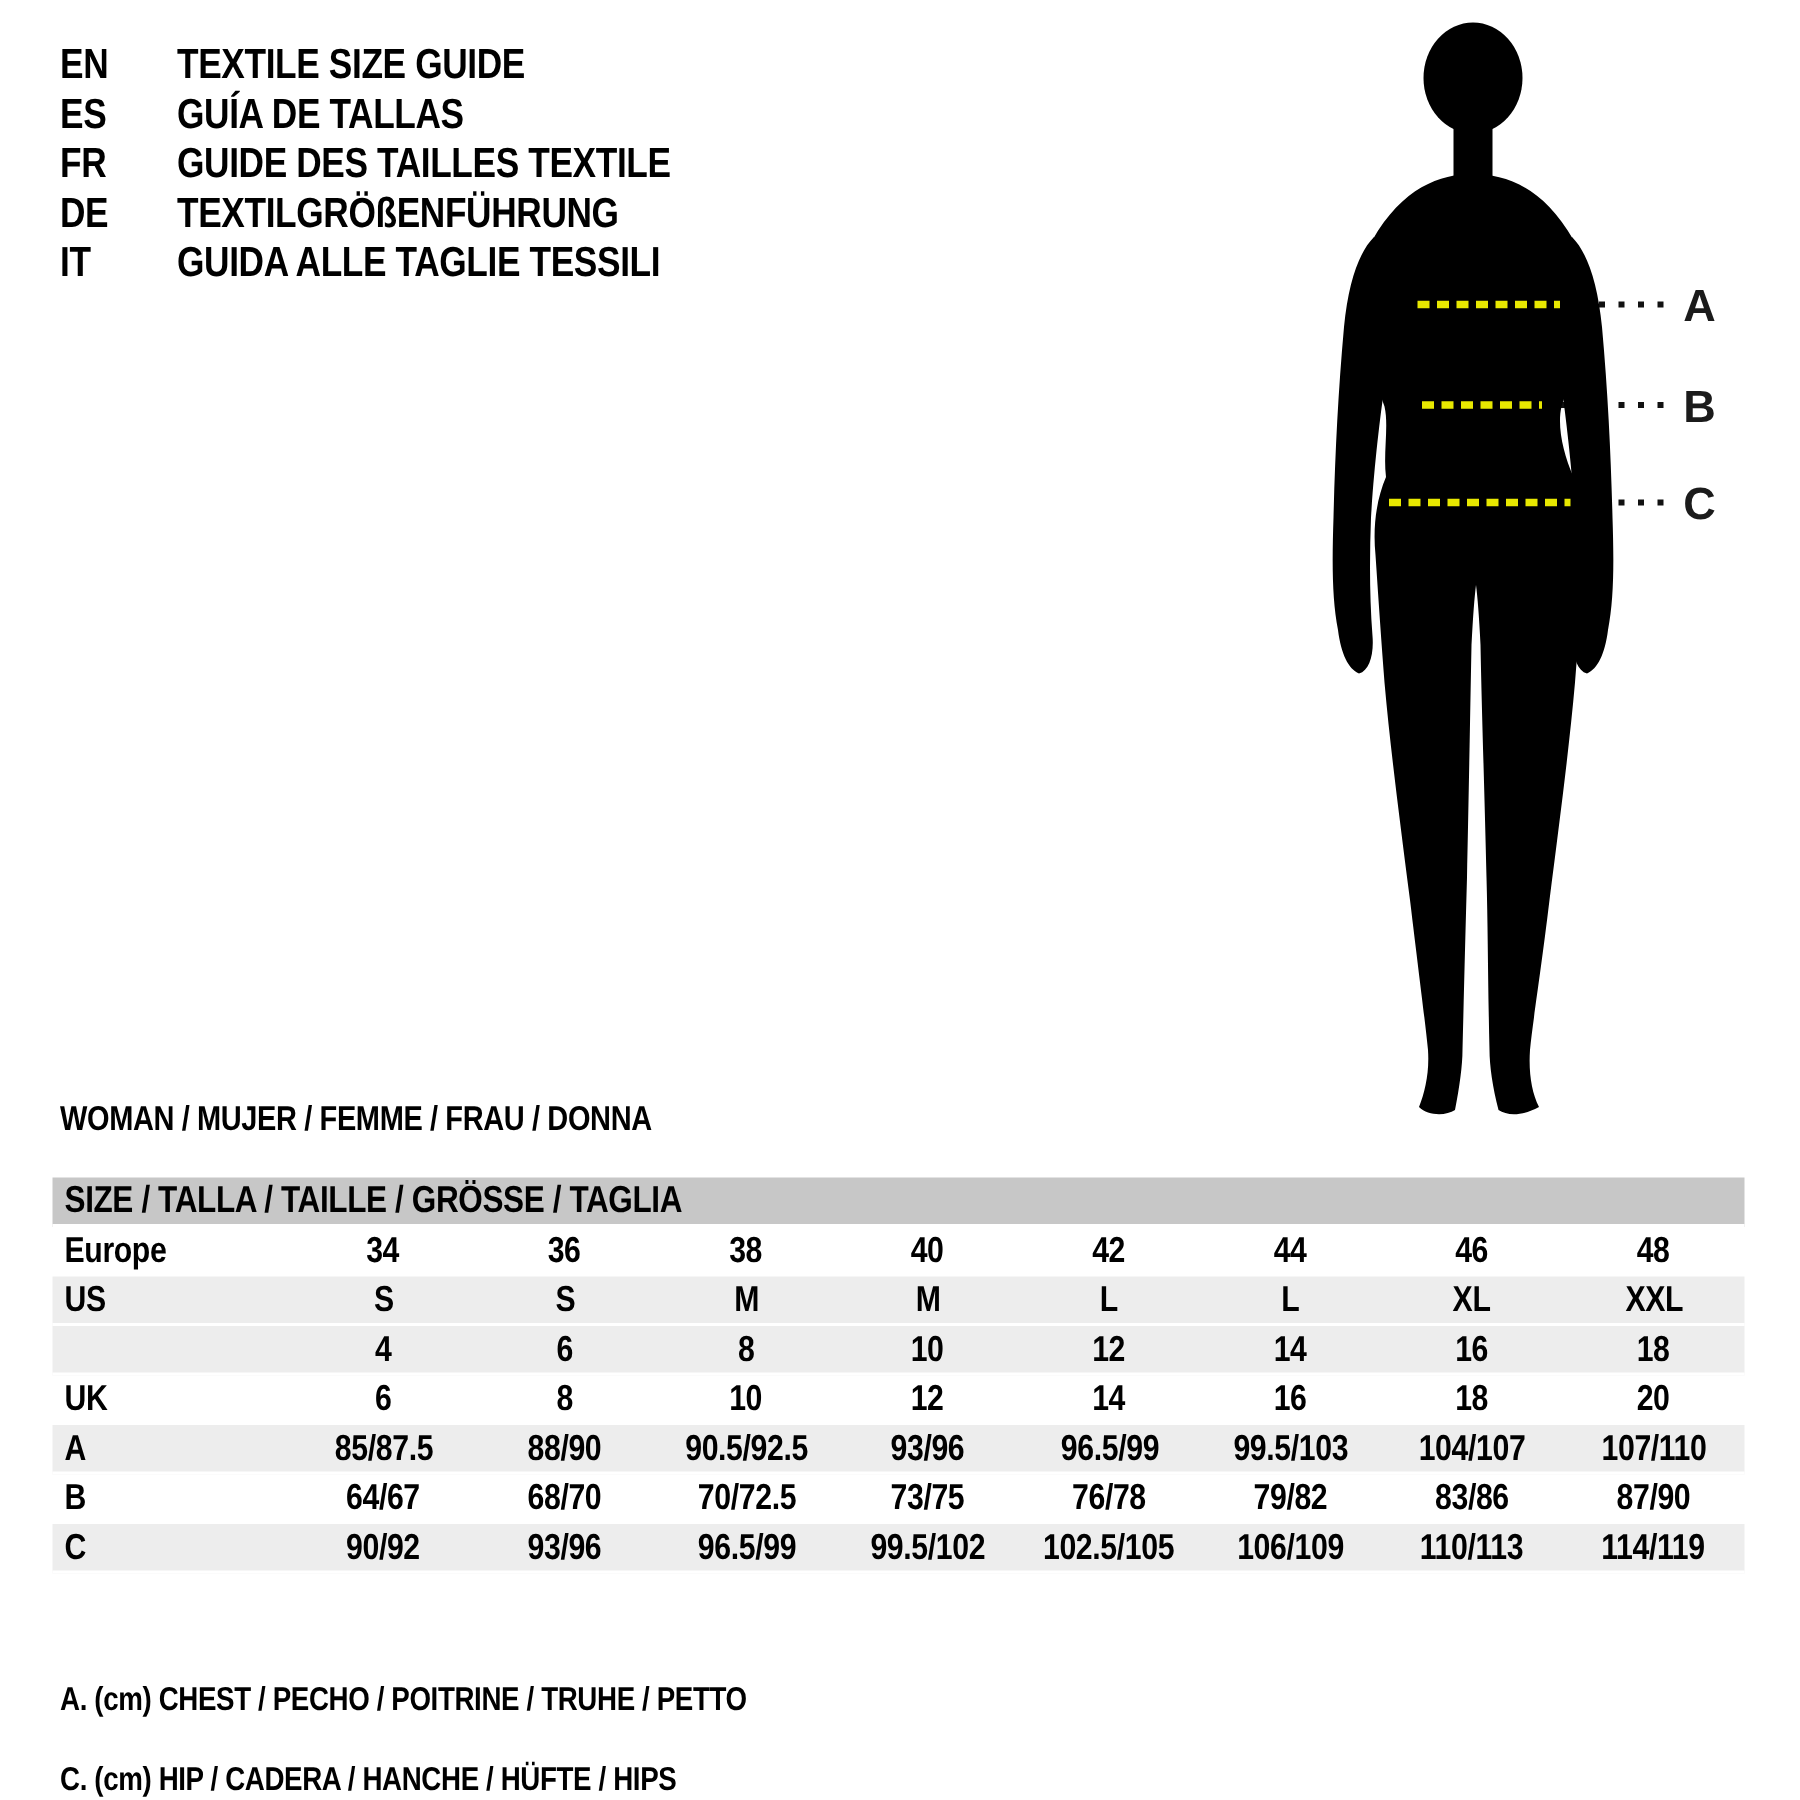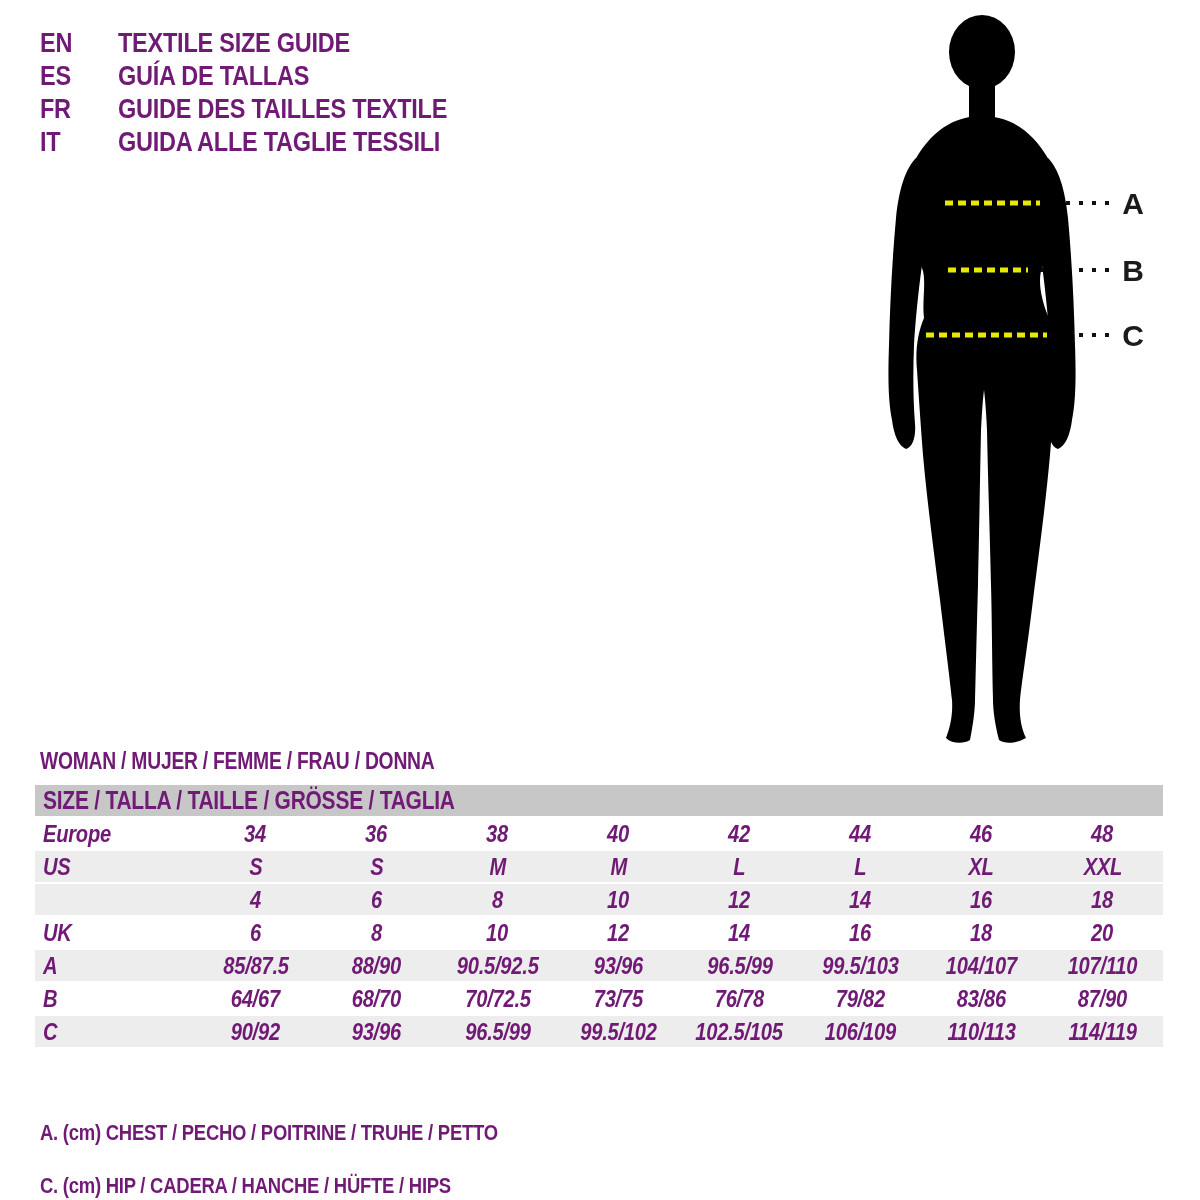--- a/index.html
+++ b/index.html
@@ -1,44 +1,44 @@
 <!DOCTYPE html>
 <html><head>
 <meta charset="utf-8">
 <style>
   html,body { margin:0; padding:0; background:#ffffff; }
   .page {
     position:relative; width:1200px; height:1200px; overflow:hidden;
     background:#ffffff; font-family:"Liberation Sans", sans-serif;
-    color:#701a75; font-weight:700;
+    color:#000000; font-weight:700;
   }
   
   .cnd  { display:inline-block; transform:scaleX(.84); transform-origin:0 50%;
           white-space:nowrap; letter-spacing:-.3px; }
   .cnd-c{ transform-origin:50% 50%; }
 
   
   .langs { position:absolute; left:40px; top:26px; }
   .lang-row { display:flex; align-items:center; height:33px; font-size:28px; }
   .code-cell { display:inline-block; width:78px; }
 
   
   .figure { position:absolute; left:880px; top:0; width:320px; height:760px; }
   .figure svg { display:block; width:320px; height:760px; }
 
   
-  .section-title { position:absolute; left:40px; top:732px; font-size:23px;margin-top:16px; }
+  .section-title { position:absolute; left:40px; top:732px; font-size:23px; }
 
   
   .size-table { position:absolute; left:35px; top:785px; width:1128px; }
   .t-head { height:33px; box-sizing:border-box; border-bottom:2px solid #fff;
             display:flex; align-items:center; padding-left:8px; font-size:25px; }
   .t-row  { display:grid; grid-template-columns:160px repeat(8,121px);
             height:33px; box-sizing:border-box; border-bottom:2px solid #fff;
-            align-items:center; font-size:24px;font-style:italic; }
+            align-items:center; font-size:24px; }
   .t-label { padding-left:8px; text-align:left; }
   .t-cell  { text-align:center; }
 
   
   .legend { position:absolute; left:40px; top:1096px; }
   .legend-line { height:32px; display:flex; align-items:center; font-size:22px;margin-top:21px; }
 </style>
 </head>
 <body>
 
@@ -49,20 +49,24 @@
         <span class="code-cell"><span class="cnd">EN</span></span>
         <span class="cnd">TEXTILE SIZE GUIDE</span>
       </div>
       <div class="lang-row">
         <span class="code-cell"><span class="cnd">ES</span></span>
         <span class="cnd">GUÍA DE TALLAS</span>
       </div>
       <div class="lang-row">
         <span class="code-cell"><span class="cnd">FR</span></span>
         <span class="cnd">GUIDE DES TAILLES TEXTILE</span>
+      </div>
+      <div class="lang-row">
+        <span class="code-cell"><span class="cnd">DE</span></span>
+        <span class="cnd">TEXTILGRÖßENFÜHRUNG</span>
       </div>
       <div class="lang-row">
         <span class="code-cell"><span class="cnd">IT</span></span>
         <span class="cnd">GUIDA ALLE TAGLIE TESSILI</span>
       </div>
     </div>
 
   <div class="figure">
     <svg viewBox="0 0 320 760">
 

